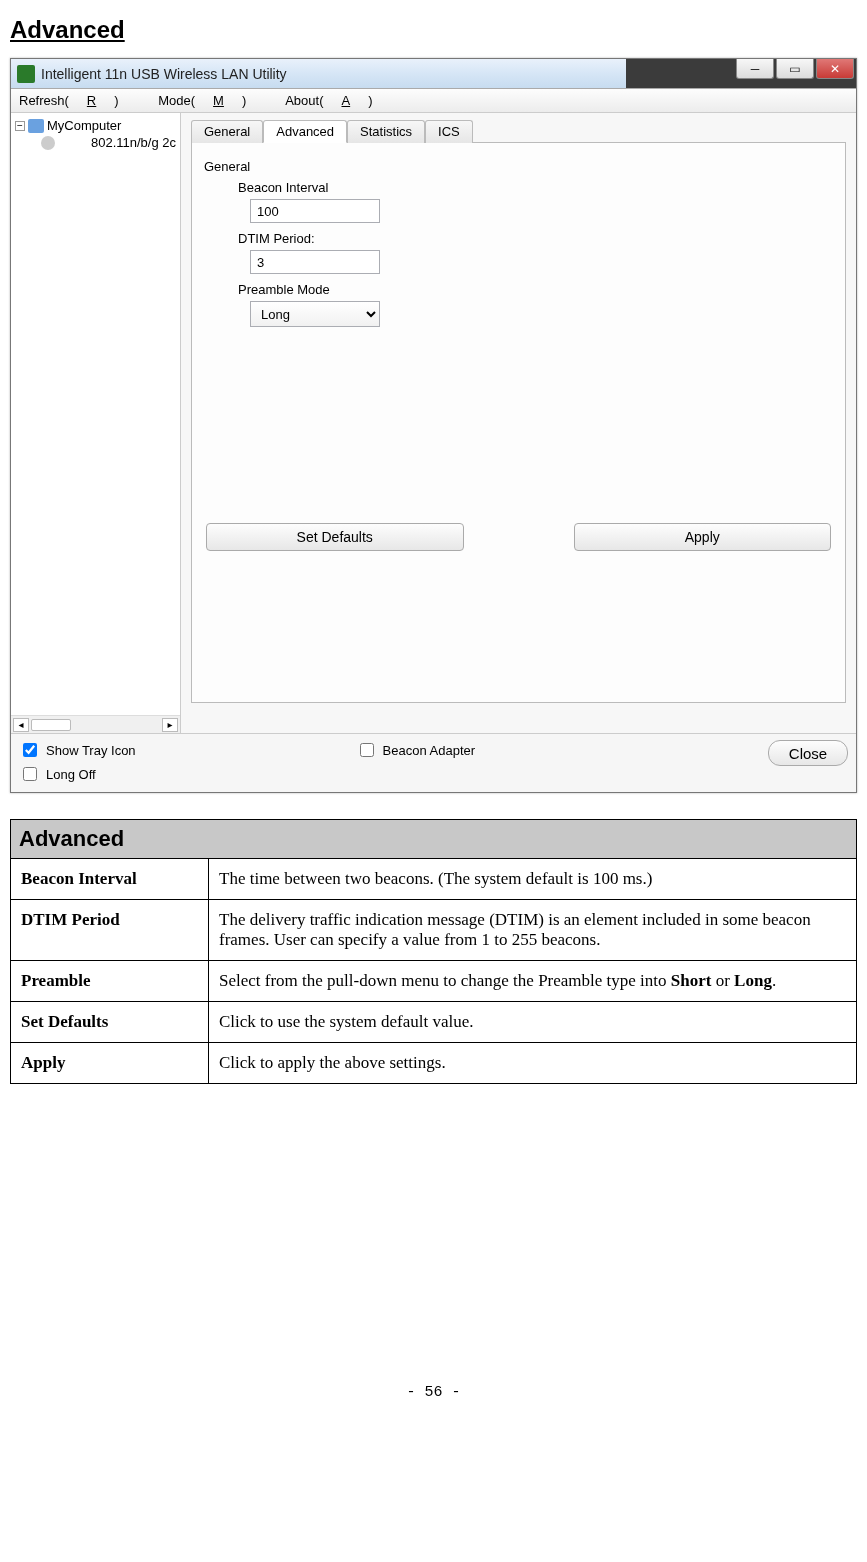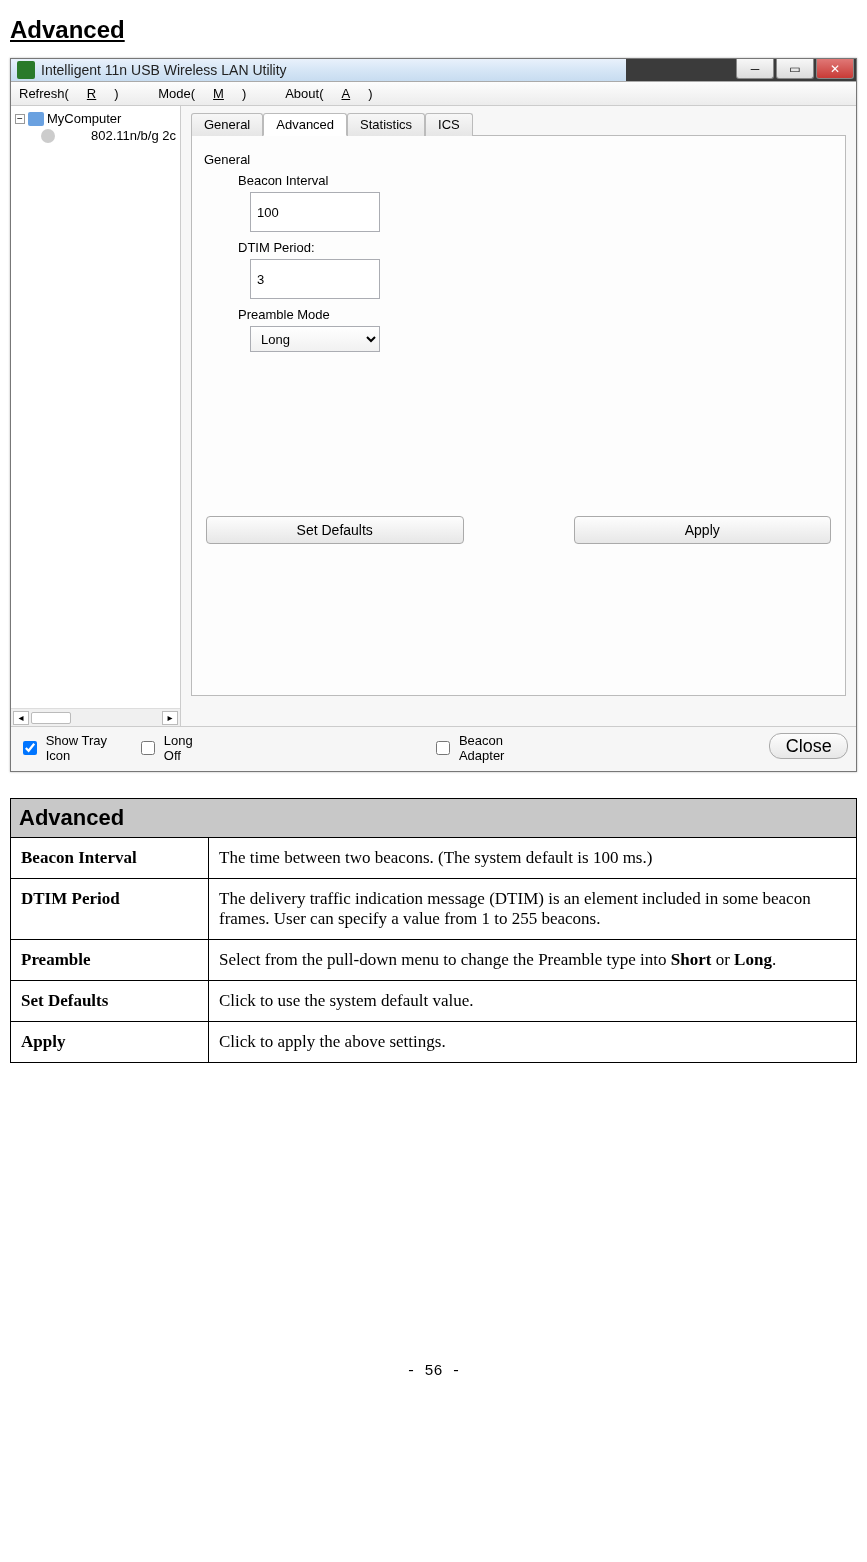--- a/index.html
+++ b/index.html
@@ -19,21 +19,21 @@
   }
   
   .window {
     border: 1px solid #777;
     width: 100%;
     box-shadow: 0 0 2px rgba(0,0,0,0.3);
   }
   .titlebar {
     display: flex;
     align-items: center;
-    height: 23px;
+    height: 30px;
     background: linear-gradient(to bottom, #e9f1fb 0%, #d6e6f6 50%, #c7dcf0 100%);
     border-bottom: 1px solid #aaa;
     position: relative;
   }
   .titlebar-icon {
     width: 18px; height: 18px;
     background: #2a7a2a;
     margin: 0 6px;
     border-radius: 2px;
   }
@@ -111,21 +111,21 @@
     border:1px solid #bbb; border-top:none;
     background:#fdfdfd;
     height:560px;
     padding: 10px 12px;
     position:relative;
   }
   .group-label { font-size:13px; margin: 6px 0 6px 0; }
   .field-block { margin-left: 34px; margin-bottom:8px; }
   .field-label { font-size:13px; margin-bottom:4px; }
   .field-input {
-    width:130px; height:40px;
+    width:130px; height:24px;
     border:1px solid #abadb3;
     background:#fff;
     padding:2px 6px; font-size:13px;
     margin-left:12px;
   }
   .field-select {
     width:130px; height:26px;
     border:1px solid #abadb3;
     background: linear-gradient(to bottom,#fff,#f1f1f1);
     padding:2px 6px; font-size:13px;
@@ -144,29 +144,29 @@
     border:1px solid #aaa;
     border-radius:4px;
     font-size:14px;
   }
   .bottom-bar {
     background: #f6f6f6;
     border-top:1px solid #ccc;
     padding:6px 8px 8px 8px;
     display:flex; align-items:flex-start; gap: 220px;
   }
-  .checkcol { display:flex; flex-direction:row; gap:4px; font-size:13px; }
+  .checkcol { display:flex; flex-direction:column; gap:4px; font-size:13px; }
   .checkrow { display:flex; align-items:center; gap:6px; }
   .chk { width:14px; height:14px; }
   .close-btn {
     margin-left:auto;
     width:80px; height:26px;
     background: linear-gradient(to bottom,#fdfdfd,#e7e7e7);
     border:1px solid #aaa; border-radius:12px;
-    font-size:18px;
+    font-size:15px;
   }
   
   .desc-table {
     margin-top: 26px;
     border-collapse: collapse;
     width: 100%;
     font-family: "Times New Roman", serif;
   }
   .desc-table th.full {
     text-align:left;

